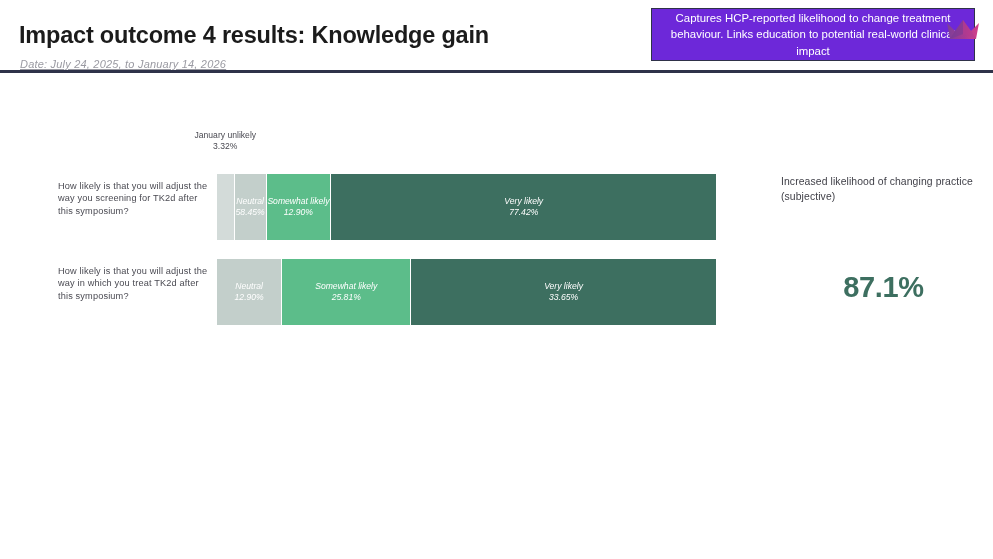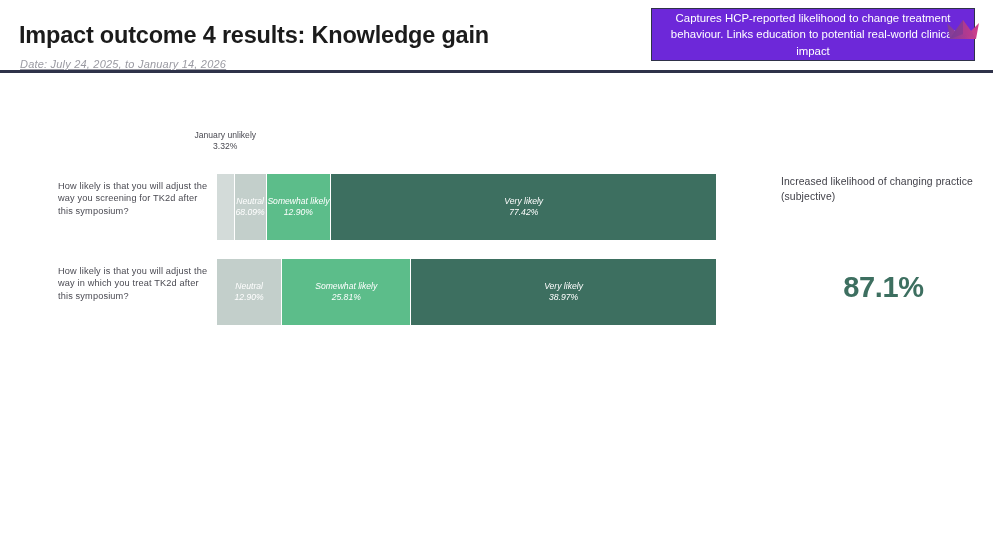--- a/index.html
+++ b/index.html
@@ -188,21 +188,21 @@
     <span>3.32%</span>
   </div>
 
   <div class="qlabel" id="q0" style="top: 106px;">How likely is that you will adjust the way you screening for TK2d after this symposium?</div>
 
   <div class="barrow" id="row0" style="top: 100px; width: 499px; height: 66px;">
     <div class="seg" id="r0s0" style="flex: 0 0 16.5668px; width: 16.5668px; background: rgb(211, 219, 217);"></div>
     <div class="seg" id="r0s1" style="flex: 0 0 32.1855px; width: 32.1855px; background: rgb(195, 207, 203); border-left: 1.4px solid rgb(255, 255, 255);">
       <div class="seg-inner" style="color: rgb(255, 255, 255);">
         <span>Neutral</span>
-        <span class="pct">68.09%</span>
+        <span class="pct">58.45%</span>
       </div>
     </div>
     <div class="seg" id="r0s2" style="flex: 0 0 64.371px; width: 64.371px; background: rgb(92, 189, 138); border-left: 1.4px solid rgb(255, 255, 255);">
       <div class="seg-inner" style="color: rgb(255, 255, 255);">
         <span>Somewhat likely</span>
         <span class="pct">12.90%</span>
       </div>
     </div>
     <div class="seg" id="r0s3" style="flex: 0 0 386.326px; width: 386.326px; background: rgb(61, 111, 96); border-left: 1.4px solid rgb(255, 255, 255);">
       <div class="seg-inner" style="color: rgb(255, 255, 255);">
@@ -223,20 +223,20 @@
     </div>
     <div class="seg" id="r1s1" style="flex: 0 0 128.792px; width: 128.792px; background: rgb(92, 189, 138); border-left: 1.4px solid rgb(255, 255, 255);">
       <div class="seg-inner" style="color: rgb(255, 255, 255);">
         <span>Somewhat likely</span>
         <span class="pct">25.81%</span>
       </div>
     </div>
     <div class="seg" id="r1s2" style="flex: 0 0 305.837px; width: 305.837px; background: rgb(61, 111, 96); border-left: 1.4px solid rgb(255, 255, 255);">
       <div class="seg-inner" style="color: rgb(255, 255, 255);">
         <span>Very likely</span>
-        <span class="pct">38.97%</span>
+        <span class="pct">33.65%</span>
       </div>
     </div>
   </div>
 
   <div id="right-panel-title">Increased likelihood of changing practice (subjective)</div>
   <div class="bigstat" id="stat1" style="top: 197px;">87.1%</div>
 </div>
 
 </body></html>

